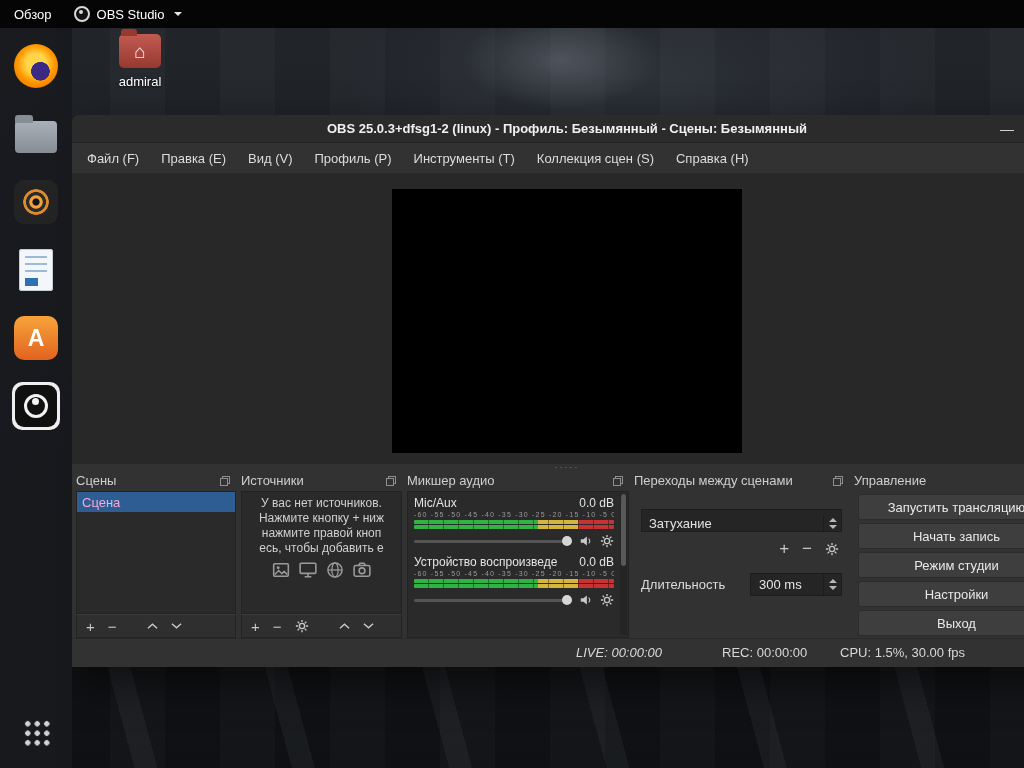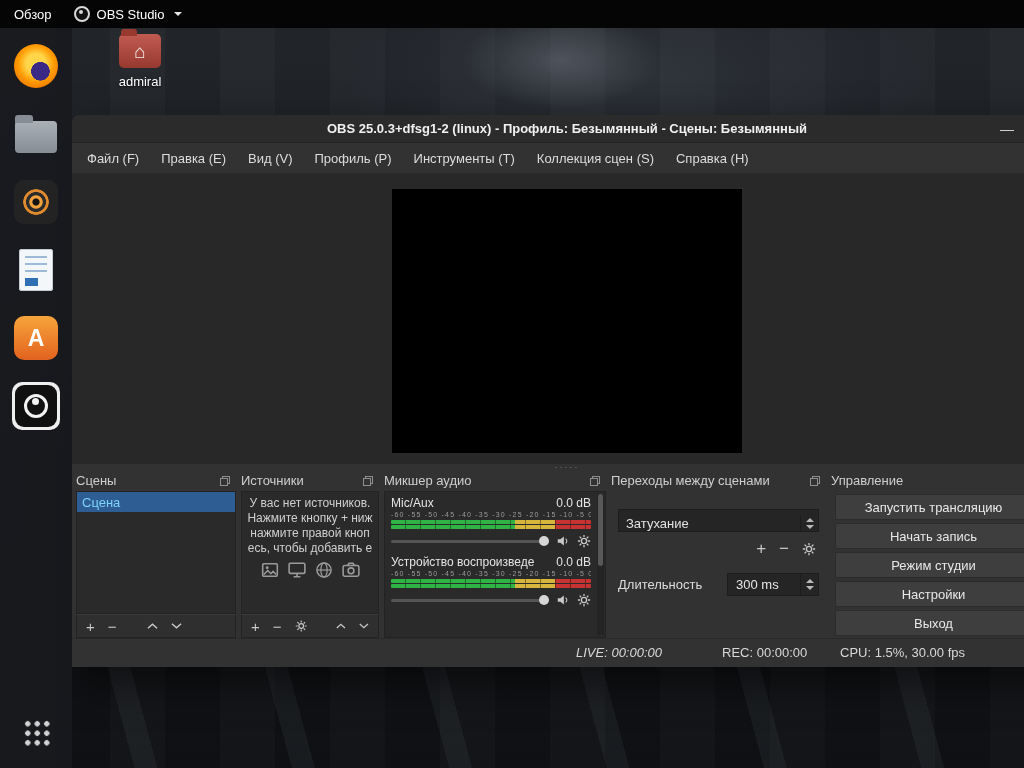--- a/index.html
+++ b/index.html
@@ -67,34 +67,34 @@
   .min-btn{position:absolute;right:48px;top:0;height:100%;display:flex;align-items:center;color:#cfcfcf;font-weight:normal;font-size:14px;}
   .menubar{height:30px;flex:none;display:flex;align-items:center;font-size:13px;color:#dcdcdc;background:#323232;border-bottom:1px solid #2a2a2a;padding-left:4px;}
   .menu-item{padding:0 11px;height:100%;display:flex;align-items:center;}
   .preview{flex:1;background:#282828;position:relative;min-height:0;}
   .canvas{position:absolute;left:50%;top:15px;transform:translateX(-50%);width:350px;height:264px;background:#000;}
   .splitter{height:6px;flex:none;display:flex;align-items:center;justify-content:center;color:#7a7a7a;font-size:9px;letter-spacing:2px;line-height:4px;background:#323232;}
 
   
   .docks{height:168px;flex:none;display:flex;gap:5px;padding-left:4px;background:#323232;}
   .dock-panel{display:flex;flex-direction:column;min-width:0;flex:none;}
-  .w-scenes{width:160px;}.w-sources{width:138px;}.w-mixer{width:222px;}.w-trans{width:215px;gap:12px;}.w-controls{width:205px;}
+  .w-scenes{width:160px;}.w-sources{width:161px;}.w-mixer{width:222px;}.w-trans{width:215px;gap:12px;}.w-controls{width:205px;}
   .dock-title{height:21px;flex:none;display:flex;align-items:center;justify-content:flex-start;position:relative;color:#cfcfcf;font-size:13px;}
   .popout{position:absolute;right:6px;top:6px;width:10px;height:10px;}
   .popout::before{content:"";position:absolute;right:0;top:0;width:6px;height:6px;border:1px solid #8f8f8f;}
   .popout::after{content:"";position:absolute;left:0;bottom:0;width:6px;height:6px;border:1px solid #8f8f8f;background:#323232;}
   .dock-body{flex:1;background:#2a2a2a;border:1px solid #232323;position:relative;min-height:0;box-sizing:border-box;}
   .dock-body.plain{background:transparent;border:none;}
   .dock-toolbar{height:24px;flex:none;background:#2f2f2f;border:1px solid #232323;border-top:1px solid #3a3a3a;
     display:flex;align-items:center;gap:13px;padding:0 9px;color:#c8c8c8;box-sizing:border-box;}
   .tb-sym{font-size:15px;line-height:1;color:#c8c8c8;}
   .sp{width:4px;}
 
   
-  .scene-row{height:20px;display:flex;align-items:center;padding:0 5px;font-size:13px;color:#7dd3fc;background:#2d5d93;}
+  .scene-row{height:20px;display:flex;align-items:center;padding:0 5px;font-size:13px;color:#f9a8d4;background:#2d5d93;}
 
   
   .src-body{display:flex;flex-direction:column;align-items:center;padding:4px 2px;font-size:12px;color:#cfcfcf;text-align:center;}
   .src-line{line-height:15px;white-space:nowrap;}
   .src-icons{display:flex;gap:9px;margin-top:5px;}
   .src-icons svg{width:18px;height:18px;}
 
   
   .mixer-body{padding:4px 14px 15px 6px;overflow:hidden;}
   .mx-head{display:flex;justify-content:space-between;align-items:center;font-size:12px;color:#e4e4e4;line-height:15px;}

